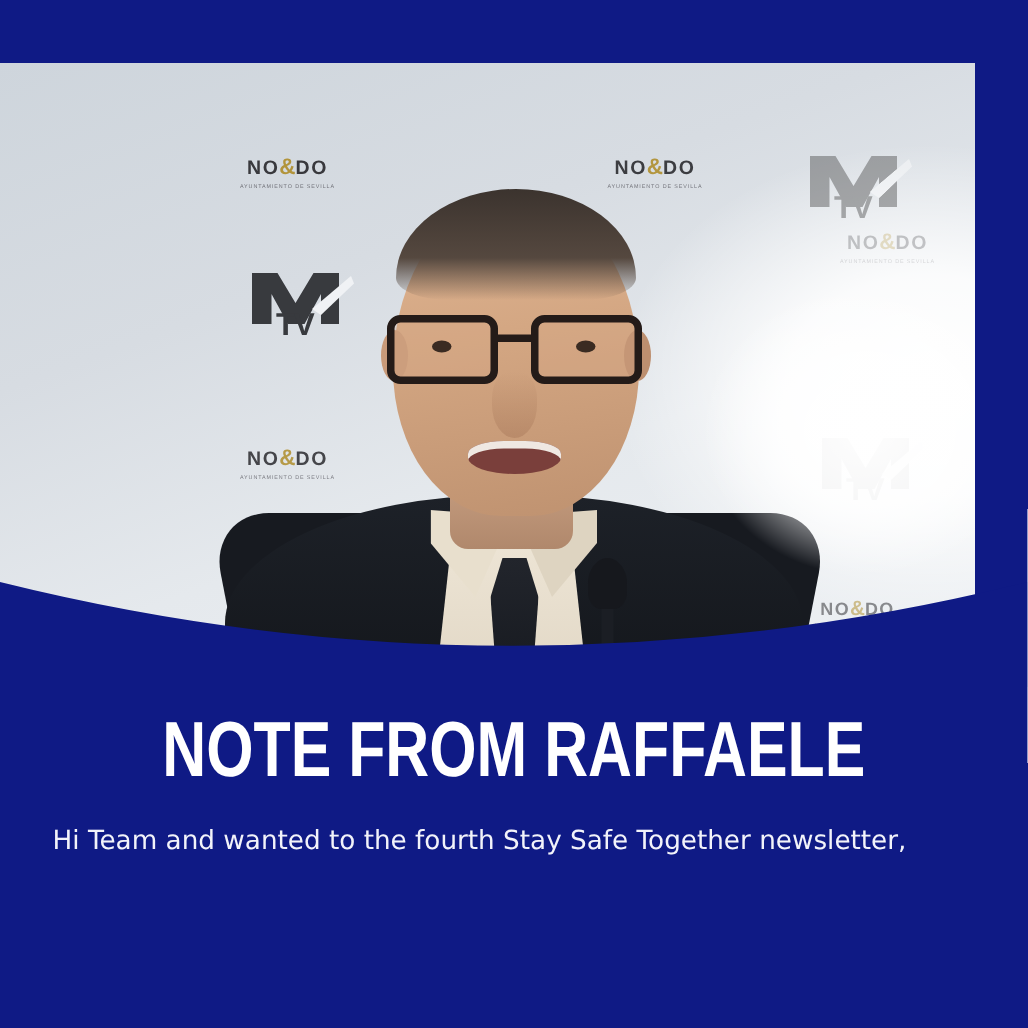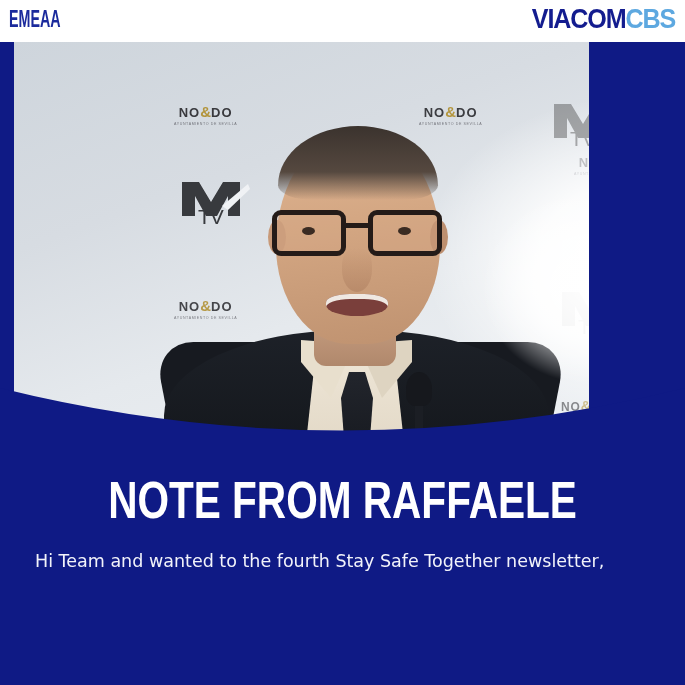--- a/index.html
+++ b/index.html
@@ -25,21 +25,21 @@
     font-family:"Liberation Sans", sans-serif;
     font-weight:bold; font-size:27px; line-height:1;
     letter-spacing:-1.2px; white-space:nowrap;
     transform:scaleX(0.93); transform-origin:right center;
   }
   .vc-viacom{ color:#131c8f; }
   .vc-cbs{ color:#5da8e0; }
 
   
   .photo{
-    position:absolute; left:14px; top:42px; width:575px; height:408px;
+    position:absolute; left:0; top:42px; width:650px; height:408px;
     overflow:hidden; z-index:10;
     background:
       radial-gradient(ellipse 300px 230px at 620px 215px, rgba(255,255,255,0.98) 0%, rgba(255,255,255,0.85) 32%, rgba(255,255,255,0.0) 70%),
       linear-gradient(160deg,#ced5dc 0%, #d7dce2 34%, #e5e9ed 62%, #eef1f4 100%);
   }
   .backdrop{ position:absolute; inset:0; }
 
   
   .nodo{
     position:absolute; text-align:center; line-height:1;
@@ -63,21 +63,21 @@
     position:absolute; width:74px; height:50px; overflow:hidden;
   }
   .mtv .m-block{
     position:absolute; left:0; top:0; width:74px; height:34px;
     background:#303236;
     clip-path:polygon(0 0, 17px 0, 29px 20px, 41px 0, 58px 0, 58px 34px, 46px 34px,
                       46px 14px, 35px 34px, 24px 34px, 13px 14px, 13px 34px, 0 34px);
   }
   .mtv .m-tv{
     position:absolute; left:16px; top:24px;
-    font-family:"Liberation Sans", sans-serif; font-weight:normal;
+    font-family:"Liberation Sans", sans-serif; font-weight:bold;
     font-size:21px; line-height:1; color:#303236; letter-spacing:-1px;
   }
   .mtv .m-swoosh{
     position:absolute; left:40px; top:2px; width:28px; height:26px;
     background:#f2f4f6;
     clip-path:polygon(26px 0, 28px 5px, 6px 26px, 0 22px);
   }
   .mtv-1{ left:168px; top:140px; opacity:.95; }
   .mtv-2{ left:540px; top:62px; opacity:.42; filter:grayscale(1) brightness(1.35); }
   .mtv-3{ left:548px; top:250px; opacity:.16; }
@@ -202,26 +202,20 @@
     text-align:justify; text-justify:inter-word;
     margin-bottom:17px;
   }
   .para:last-child{ margin-bottom:0; }
 </style>
 </head>
 <body>
 
 <div class="page">
 
-  <div class="header">
-    <div class="brand-emeaa">EMEAA</div>
-    <div class="brand-vcbs">
-      <span class="vc-viacom">VIACOM</span><span class="vc-cbs">CBS</span>
-    </div>
-  </div>
 
   <div class="photo">
     <div class="backdrop">
 
       <div class="nodo nodo-1">
         <span class="nd-main">NO<span class="nd-amp">&amp;</span>DO</span>
         <span class="nd-sub">AYUNTAMIENTO DE SEVILLA</span>
       </div>
       <div class="nodo nodo-2">
         <span class="nd-main">NO<span class="nd-amp">&amp;</span>DO</span>

